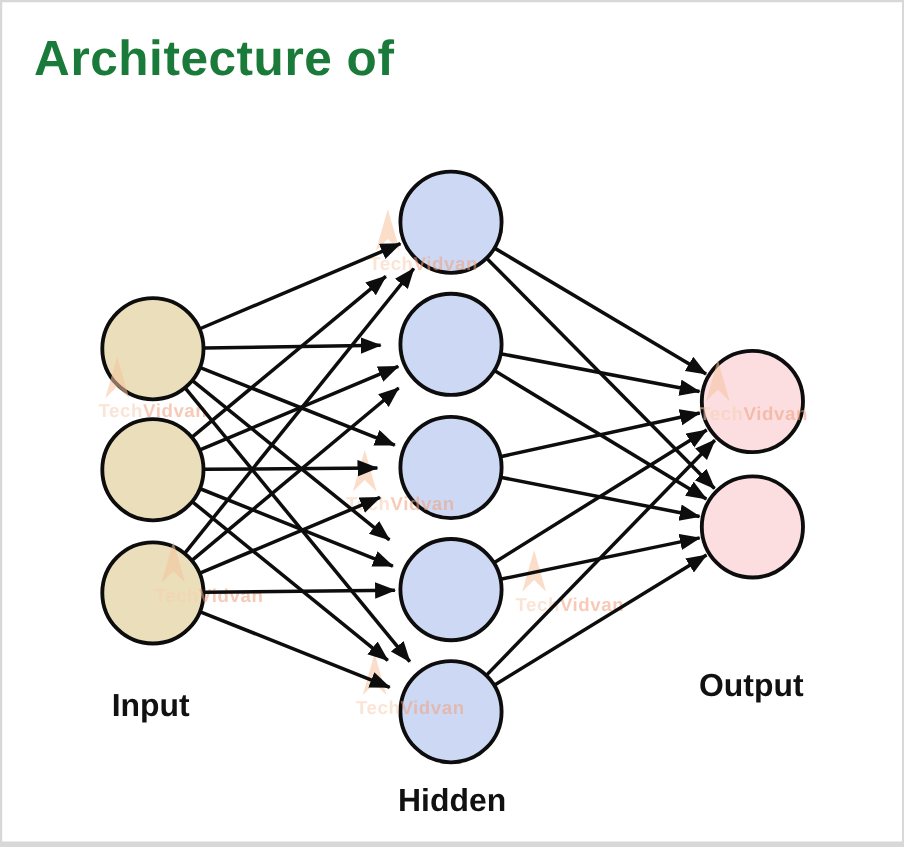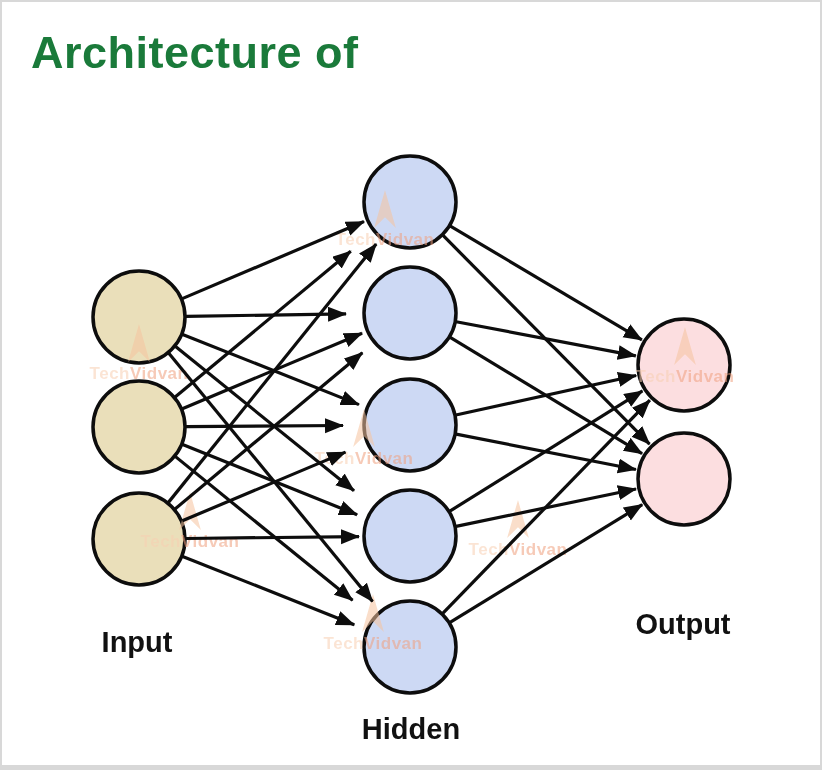--- a/index.html
+++ b/index.html
@@ -44,21 +44,21 @@
     font-weight: 700;
     font-size: 29px;
     color: #111111;
     white-space: nowrap;
   }
   .wm {
     position: absolute;
     transform: translate(-50%, -50%);
     display: flex;
     flex-direction: column;
-    align-items: center;
+    align-items: flex-start;
     opacity: 0.55;
   }
   .wm-logo {
     width: 34px;
     height: 38px;
     clip-path: polygon(50% 0%, 82% 100%, 50% 72%, 18% 100%);
     margin-bottom: 2px;
   }
   .wm-text {
     font-size: 17px;

